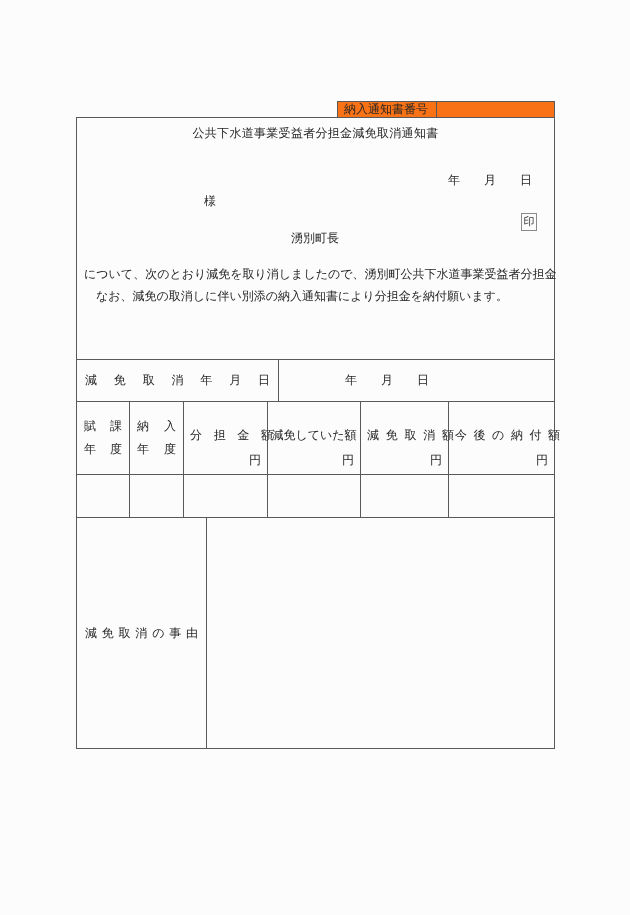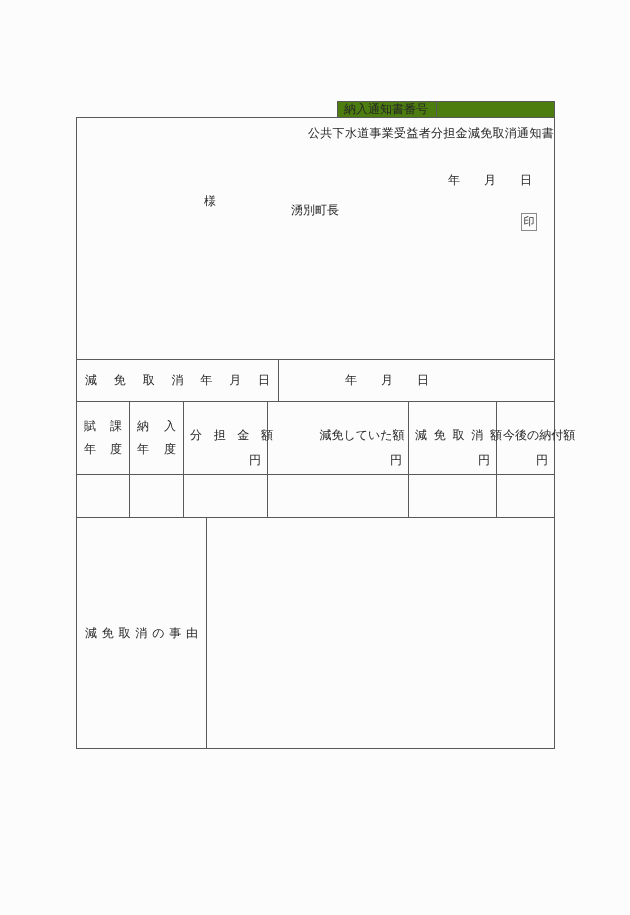--- a/index.html
+++ b/index.html
@@ -10,53 +10,53 @@
     font-family:"DejaVu Serif","Liberation Serif",serif;
     font-size:12px;
     position:relative;
   }
   .page { position:absolute; inset:0; }
 
   .form-number { position:absolute; left:71px; top:83px; letter-spacing:0.3px; }
 
   .notice-box {
     position:absolute; left:337px; top:101px; width:218px; height:16px;
-    border:1px solid #595959; border-bottom:none; display:flex; background:#4d7c0f;
+    border:1px solid #595959; border-bottom:none; display:flex; background:#f97316;
   }
   .notice-label { width:99px; border-right:1px solid #595959; padding-left:6px; line-height:15px; white-space:nowrap; }
   .notice-value { flex:1; }
 
   .main-box {
     position:absolute; left:76px; top:117px; width:479px; height:632px;
     border:1px solid #595959; display:flex; flex-direction:column; background:#fcfcfc;
   }
 
   
   .sec-head { height:241px; position:relative; }
-  .doc-title { position:absolute; top:7px; left:0; right:0; text-align:right; letter-spacing:0.3px; }
+  .doc-title { position:absolute; top:7px; left:0; right:0; text-align:center; letter-spacing:0.3px; }
   .date-line { position:absolute; top:54px; right:22px; white-space:pre; }
   .addressee { position:absolute; top:75px; left:127px; }
-  .issuer { position:absolute; top:84px; left:214px; }
+  .issuer { position:absolute; top:112px; left:214px; }
   .seal {
     position:absolute; top:95px; left:444px; width:16px; height:18px;
     border:1px solid #8a8a8a; font-size:11px; line-height:16px; text-align:center; color:#3a3a3a;
   }
   .body-text { position:absolute; top:145px; left:7px; right:7px; line-height:22px; }
   .body-text div { white-space:pre; }
 
   
   .row1 { height:42px; border-top:1px solid #595959; display:flex; }
   .row1-label { width:202px; border-right:1px solid #595959; display:flex; align-items:center; padding:0 8px; }
   .row1-value { flex:1; display:flex; align-items:center; padding-left:66px; white-space:pre; }
 
   .hrow { height:73px; border-top:1px solid #595959; display:flex; }
   .hcell { position:relative; border-right:1px solid #595959; }
   .hcell:last-child { border-right:none; }
   .w1 { width:53px; } .w2 { width:54px; } .w3 { width:84px; }
-  .w4 { width:93px;margin-left:48px; } .w5 { width:88px; } .w6 { flex:1; }
+  .w4 { width:93px; } .w5 { width:88px; } .w6 { flex:1; }
   .twolines { height:100%; display:flex; flex-direction:column; justify-content:center; padding:0 7px; line-height:23px; }
   .hlbl { position:absolute; top:50%; transform:translateY(-62%); left:6px; right:6px; }
   .hlbl.center { text-align:center; left:2px; right:2px; }
   .unit { position:absolute; bottom:5px; right:6px; }
 
   .erow { height:43px; border-top:1px solid #595959; display:flex; }
   .ecell { border-right:1px solid #595959; }
   .ecell:last-child { border-right:none; }
 
   .sec-reason { flex:1; border-top:1px solid #595959; display:flex; }
@@ -78,20 +78,22 @@
 
   <div class="main-box">
 
     <div class="sec-head">
       <div class="doc-title">公共下水道事業受益者分担金減免取消通知書</div>
       <div class="date-line">年　　月　　日</div>
       <div class="addressee">様</div>
       <div class="issuer">湧別町長</div>
       <div class="seal">印</div>
       <div class="body-text">
+        <div>について、次のとおり減免を取り消しましたので、湧別町公共下水道事業受益者分担金</div>
+        <div>　なお、減免の取消しに伴い別添の納入通知書により分担金を納付願います。</div>
       </div>
     </div>
 
     <div class="row1">
       <div class="row1-label">
         <span data-justify="">
             <span>減</span>
             <span>免</span>
             <span>取</span>
             <span>消</span>

